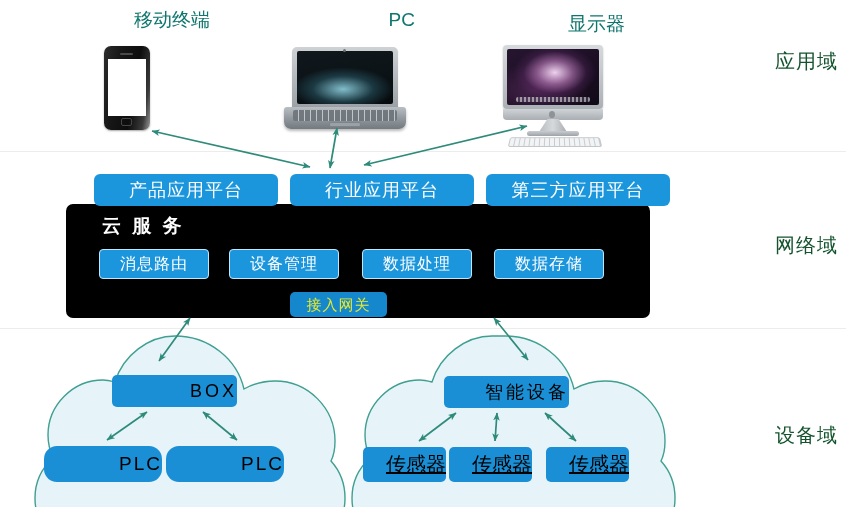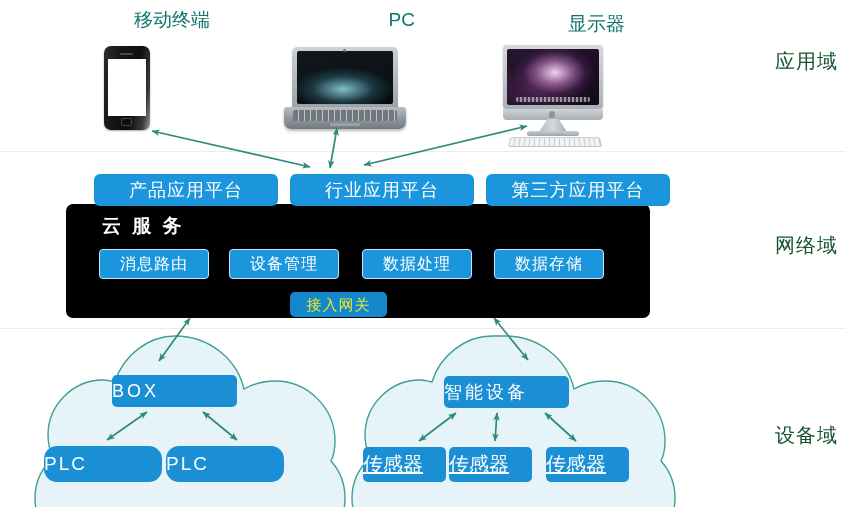--- a/index.html
+++ b/index.html
@@ -251,22 +251,22 @@
     text-align: center;
     letter-spacing: 1px;
     white-space: nowrap;
   }
 
   
   .dev-box {
     position: absolute;
     border-radius: 5px;
     background: #1b8fd6;
-    color: #ffffff;
-    text-align: left;
+    color: #000000;
+    text-align: right;
     white-space: nowrap;
     z-index: 6;
   }
   .dev-box.box-main { font-size: 18px; letter-spacing: 3px; }
   .dev-box.box-plc  { font-size: 19px; letter-spacing: 2px; border-radius: 13px; }
   .dev-box.box-sens { font-size: 20px; letter-spacing: 0px; text-decoration: underline; }
 </style>
 </head>
 <body>
 

